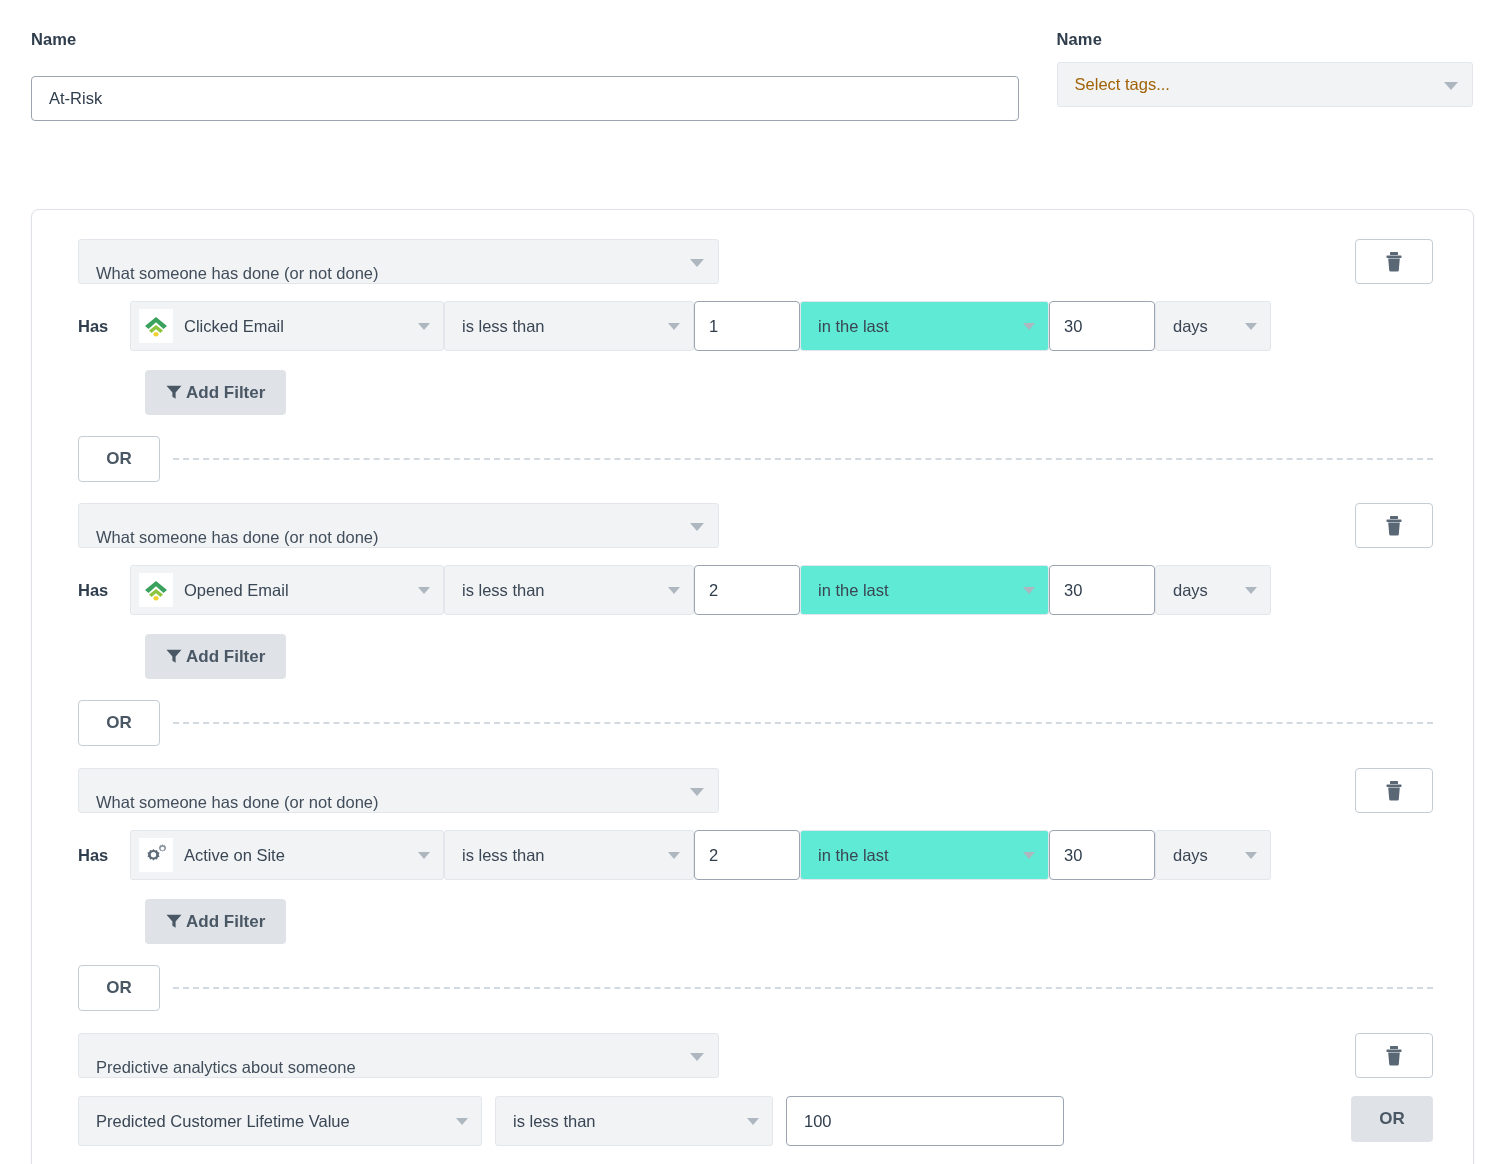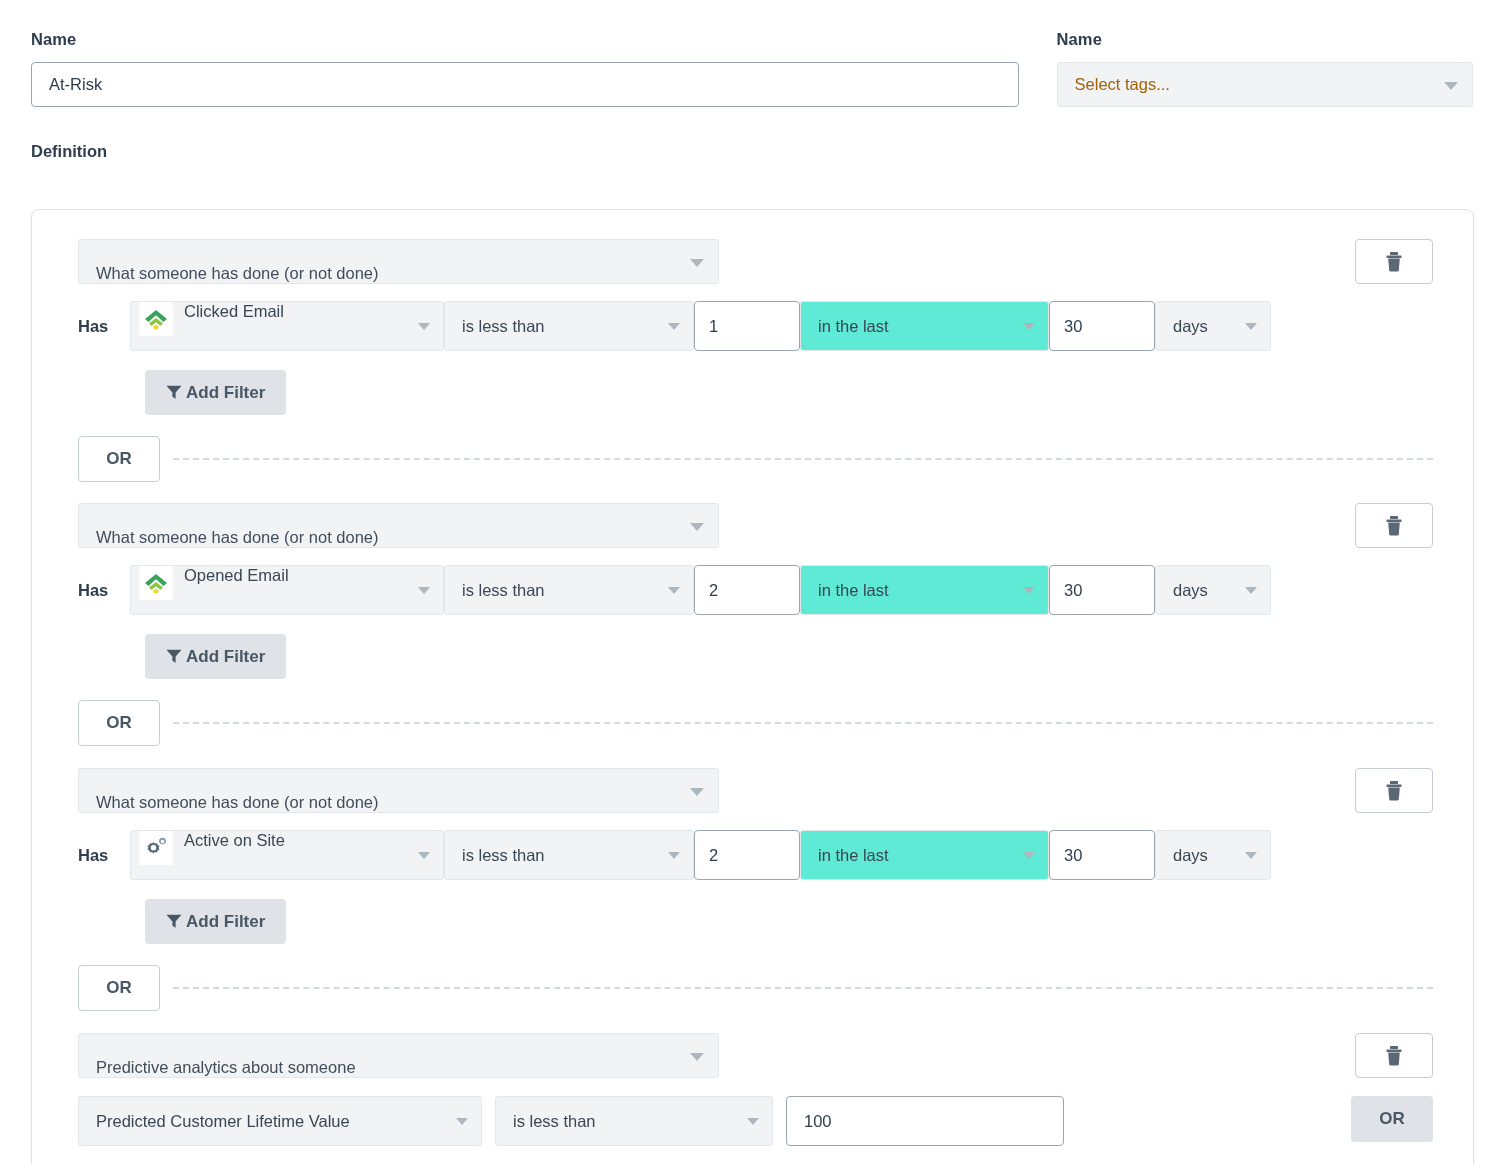--- a/index.html
+++ b/index.html
@@ -29,20 +29,21 @@
     width: 100%;
     height: 45px;
     border: 1px solid #9aa5b1;
     border-radius: 4px;
     background: #ffffff;
     font-size: 16.5px;
     color: #2f3d4c;
     padding: 0 17px;
     font-family: "Liberation Sans", sans-serif;
     outline: none;
+    margin-top: 14px;
   }
   .select-box {
     width: 100%;
     height: 45px;
     border: 1px solid #e3e7eb;
     border-radius: 3px;
     background: #f1f3f5;
     font-size: 16.5px;
     color: #a16207;
     padding: 0 17px;
@@ -121,21 +122,21 @@
     color: #2f3d4c;
     width: 52px;
   }
   .metric-select {
     width: 314px;
     height: 50px;
     background: #f1f3f5;
     border: 1px solid #e3e7eb;
     border-radius: 3px;
     display: flex;
-    align-items: flex-start;
+    align-items: center;
     padding: 0 8px;
     position: relative;
   }
   .metric-name { font-size: 16.5px; color: #3a4654; margin-left: 11px; }
   .op-select {
     width: 250px;
     height: 50px;
     background: #f1f3f5;
     border: 1px solid #e3e7eb;
     border-radius: 3px;
@@ -289,21 +290,20 @@
     </div>
     <div class="tags-col">
       <span class="field-label">Name</span>
       <div class="select-box">
         <span>Select tags...</span>
         <span class="caret"></span>
       </div>
     </div>
   </div>
 
-  <span class="definition-label">Definition</span>
 
   <div class="definition-panel">
 
     <div class="group rel">
       <div class="row-head">
         <div class="type-select">
           <span>What someone has done (or not done)</span>
           <span class="caret"></span>
         </div>
         <div class="del-btn">

